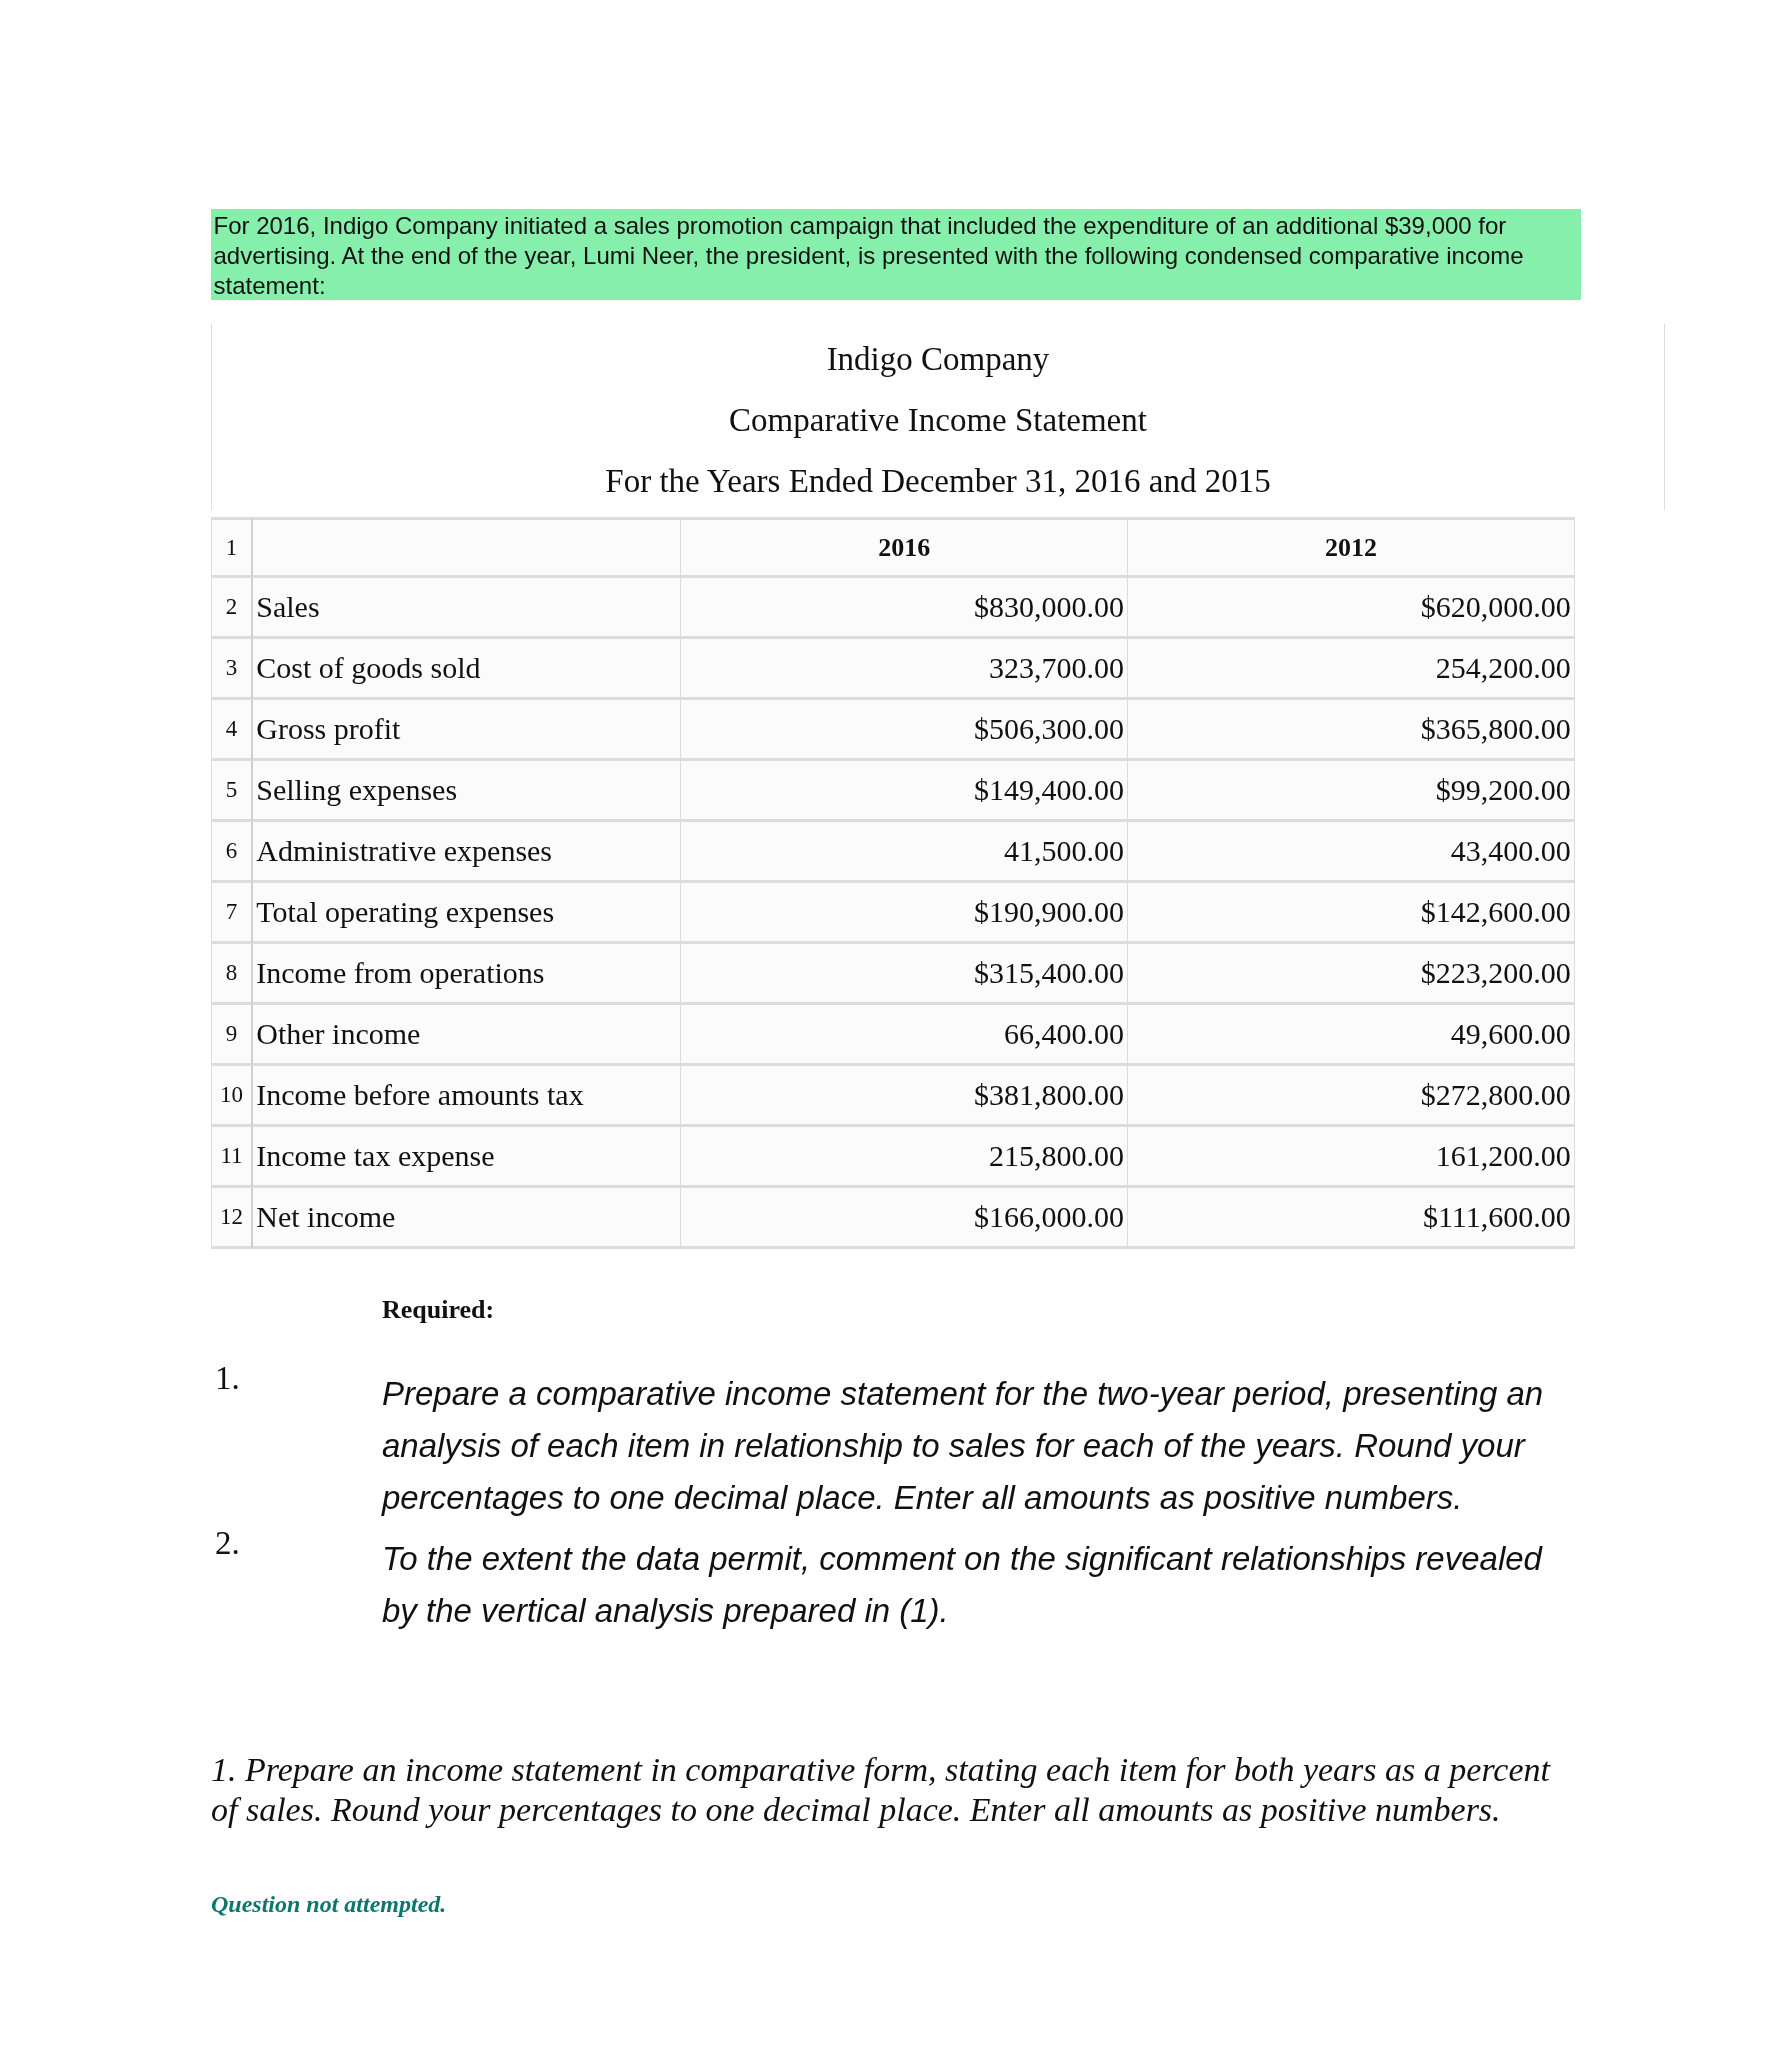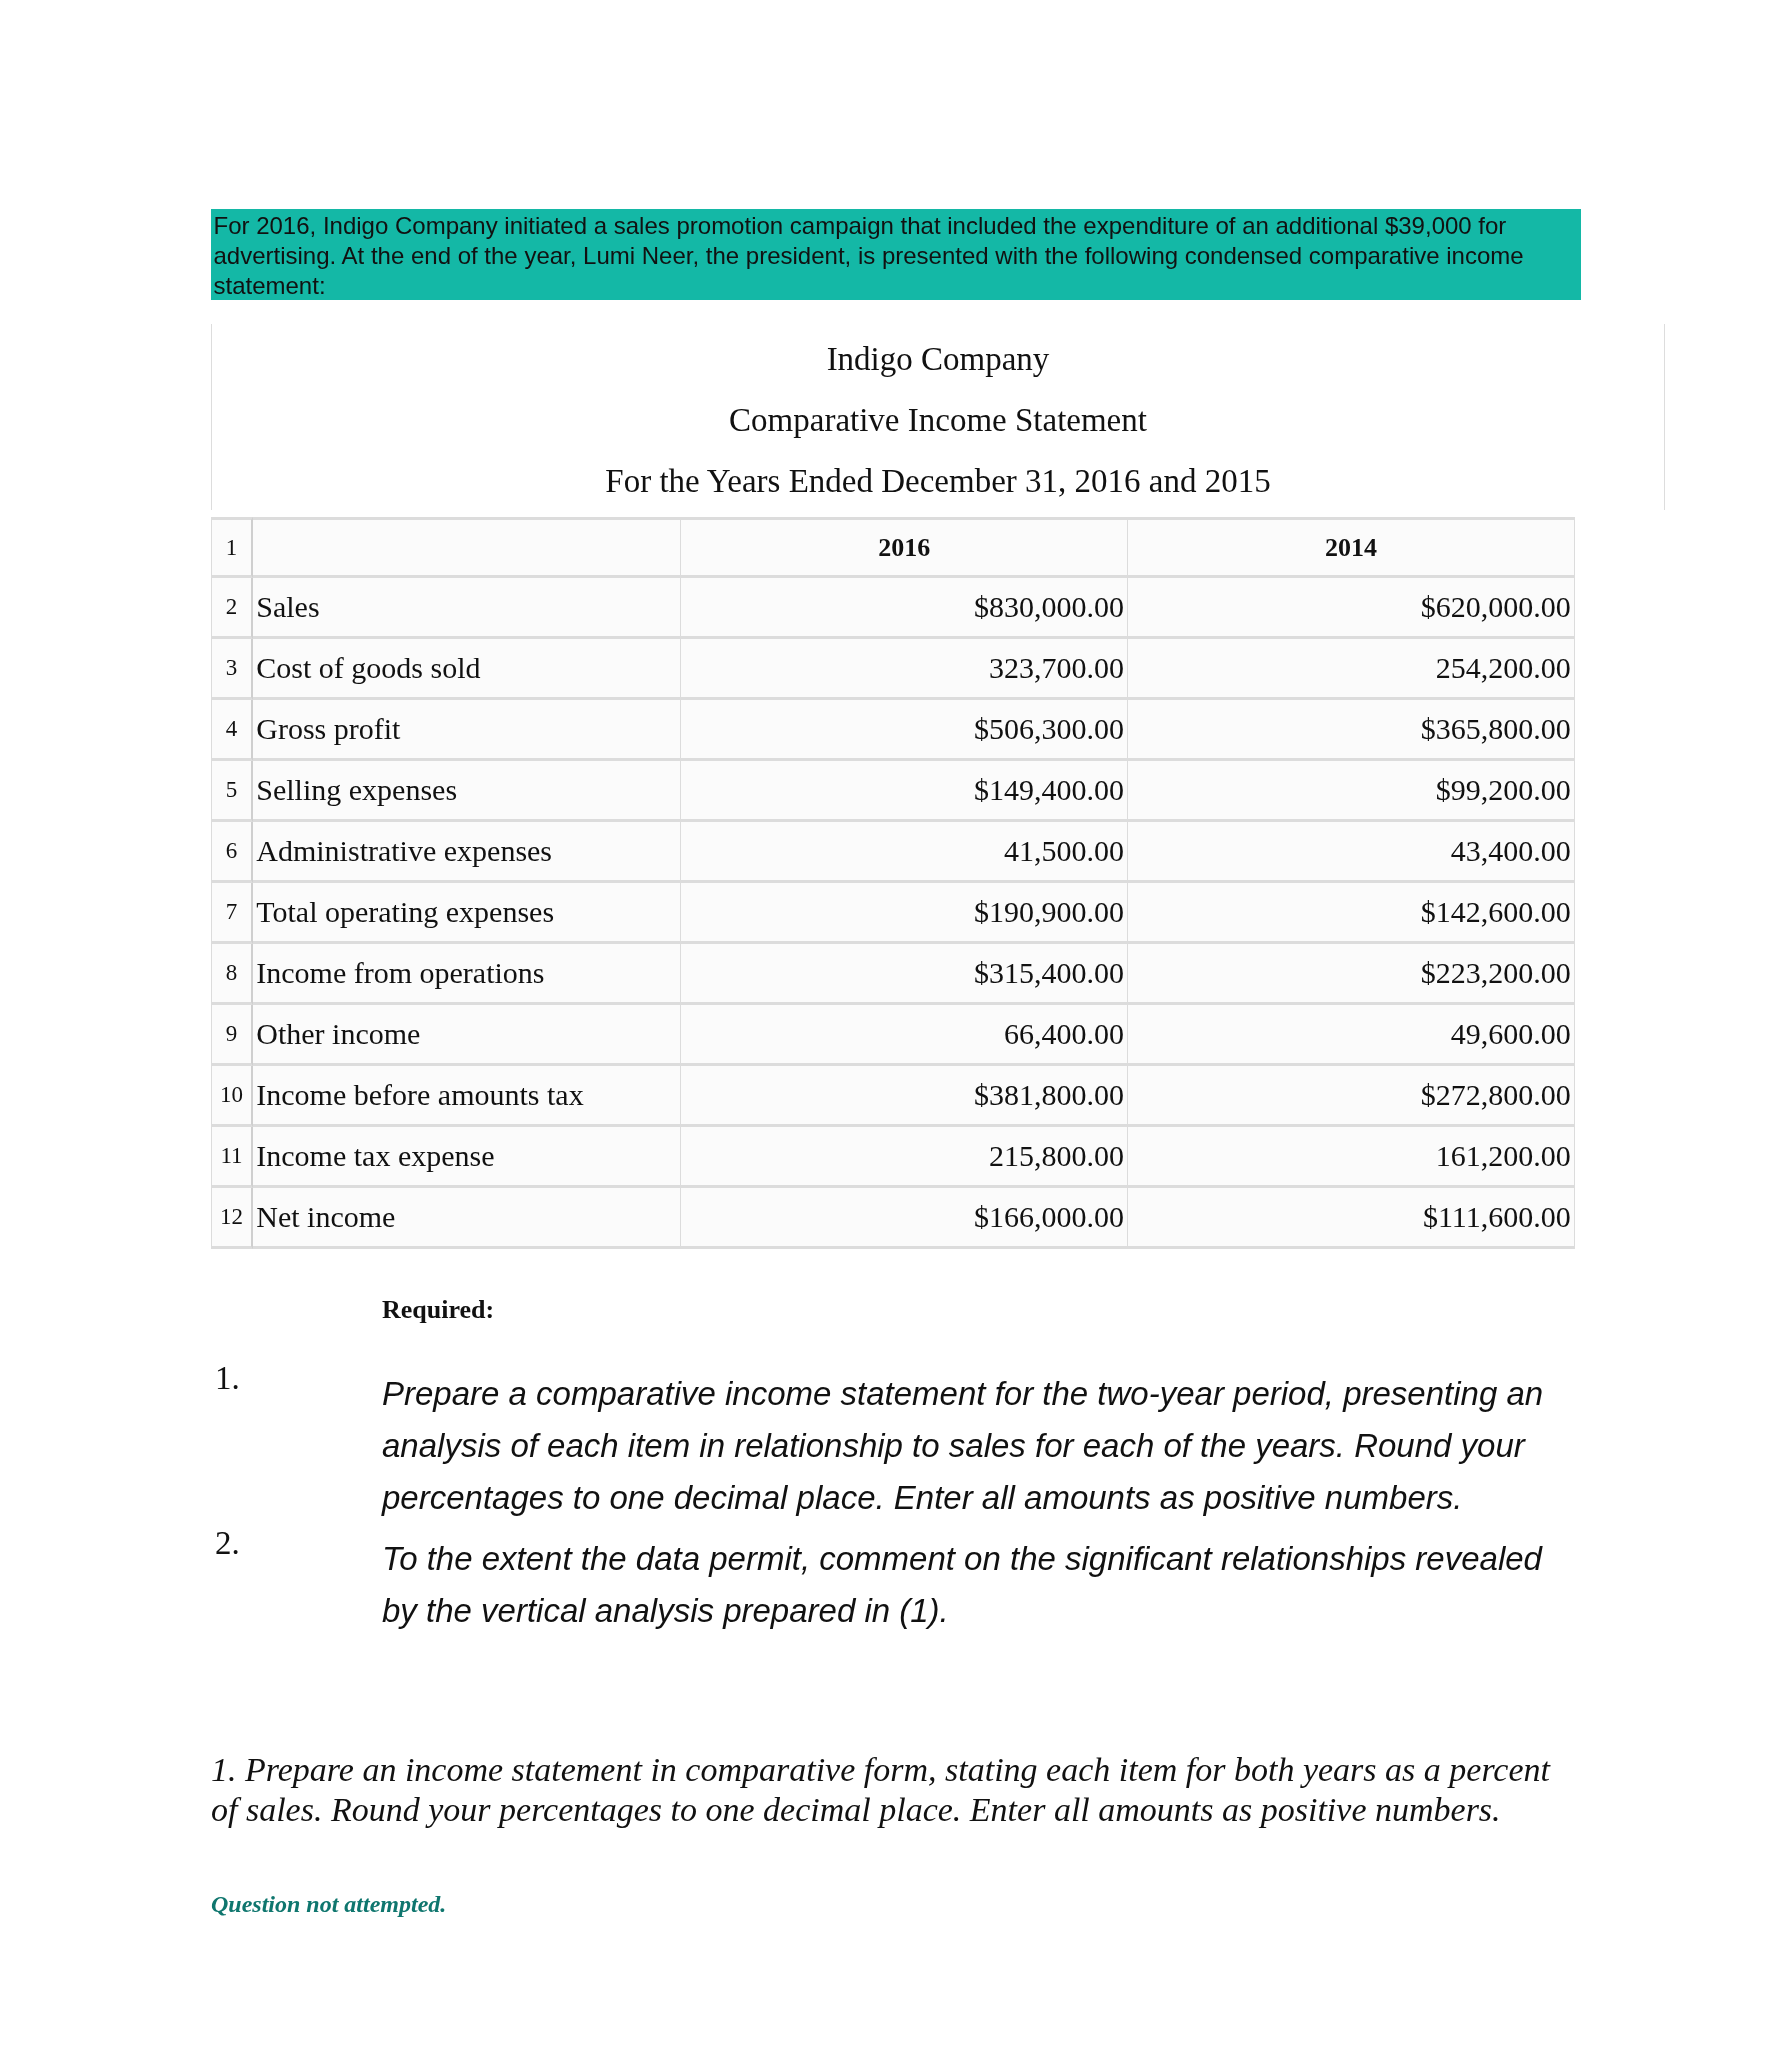--- a/index.html
+++ b/index.html
@@ -1,19 +1,19 @@
 <!DOCTYPE html>
 <html style="font-size:6.6px"><head>
 <meta charset="utf-8">
 <style>
   html, body { margin:0; padding:0; background:#ffffff; }
   body { width:1784px; height:2309px; position:relative; overflow:hidden; }
   .intro {
     position:absolute; left:211px; top:209px; width:1370px; height:91px;
-    background:#14b8a6; box-sizing:border-box; padding:1.7px 2.5px;
+    background:#86efac; box-sizing:border-box; padding:1.7px 2.5px;
     font-family:"Liberation Sans", sans-serif; font-size:24px; line-height:30px; color:#111;
   }
   .header-box {
     position:absolute; left:211px; top:324px; width:1454px; height:186px;
     border-left:1.7px solid #ddd; border-right:1.7px solid #ddd; box-sizing:border-box;
     font-family:"Liberation Serif", serif; color:#111; text-align:center;
   }
   .header-box .h1 { position:absolute; left:0; right:0; top:16.5px; font-size:33px; }
   .header-box .h2 { position:absolute; left:0; right:0; top:78px; font-size:33px; }
   .header-box .h3 { position:absolute; left:0; right:0; top:139px; font-size:33px; }
@@ -61,21 +61,21 @@
   <div class="h2">Comparative Income Statement</div>
   <div class="h3">For the Years Ended December 31, 2016 and 2015</div>
 </div>
 
 <table class="tbl">
   <tbody>
     <tr>
       <td class="num">1</td>
       <td class="lbl"></td>
       <td class="v hdr">2016</td>
-      <td class="v hdr">2014</td>
+      <td class="v hdr">2012</td>
     </tr>
     <tr>
       <td class="num">2</td>
       <td class="lbl">Sales</td>
       <td class="v">$830,000.00</td>
       <td class="v">$620,000.00</td>
     </tr>
     <tr>
       <td class="num">3</td>
       <td class="lbl">Cost of goods sold</td>

